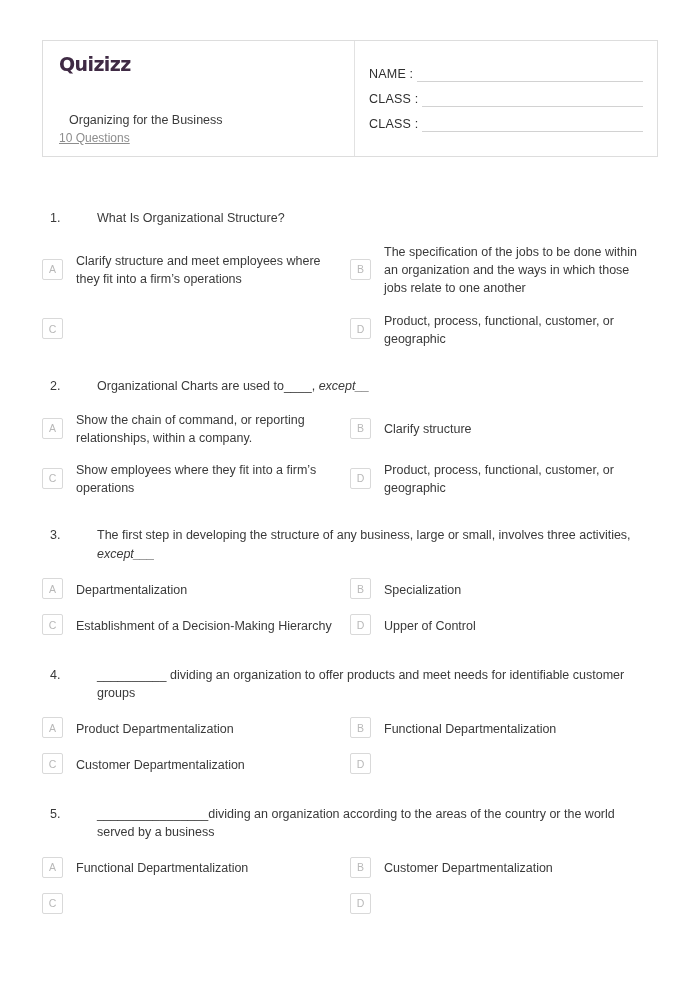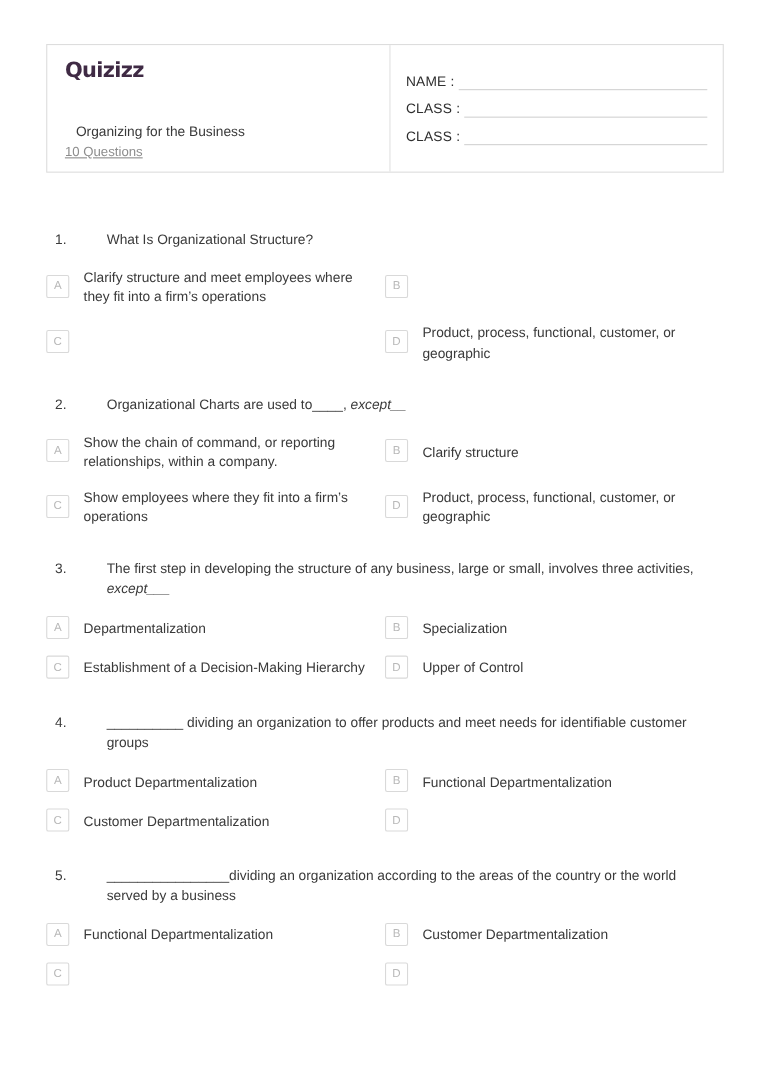--- a/index.html
+++ b/index.html
@@ -211,20 +211,21 @@
         <div class="q-num">1.</div>
         <div class="q-text">What Is Organizational Structure?</div>
       </div>
       <div class="options">
         <div class="option mid">
           <span class="opt-letter">A</span>
           <span class="opt-text">Clarify structure and meet employees where they fit into a firm’s operations</span>
         </div>
         <div class="option mid">
           <span class="opt-letter">B</span>
+          <span class="opt-text">The specification of the jobs to be done within an organization and the ways in which those jobs relate to one another</span>
         </div>
         <div class="option mid">
           <span class="opt-letter">C</span>
         </div>
         <div class="option mid">
           <span class="opt-letter">D</span>
           <span class="opt-text">Product, process, functional, customer, or geographic</span>
         </div>
       </div>
     </div>

